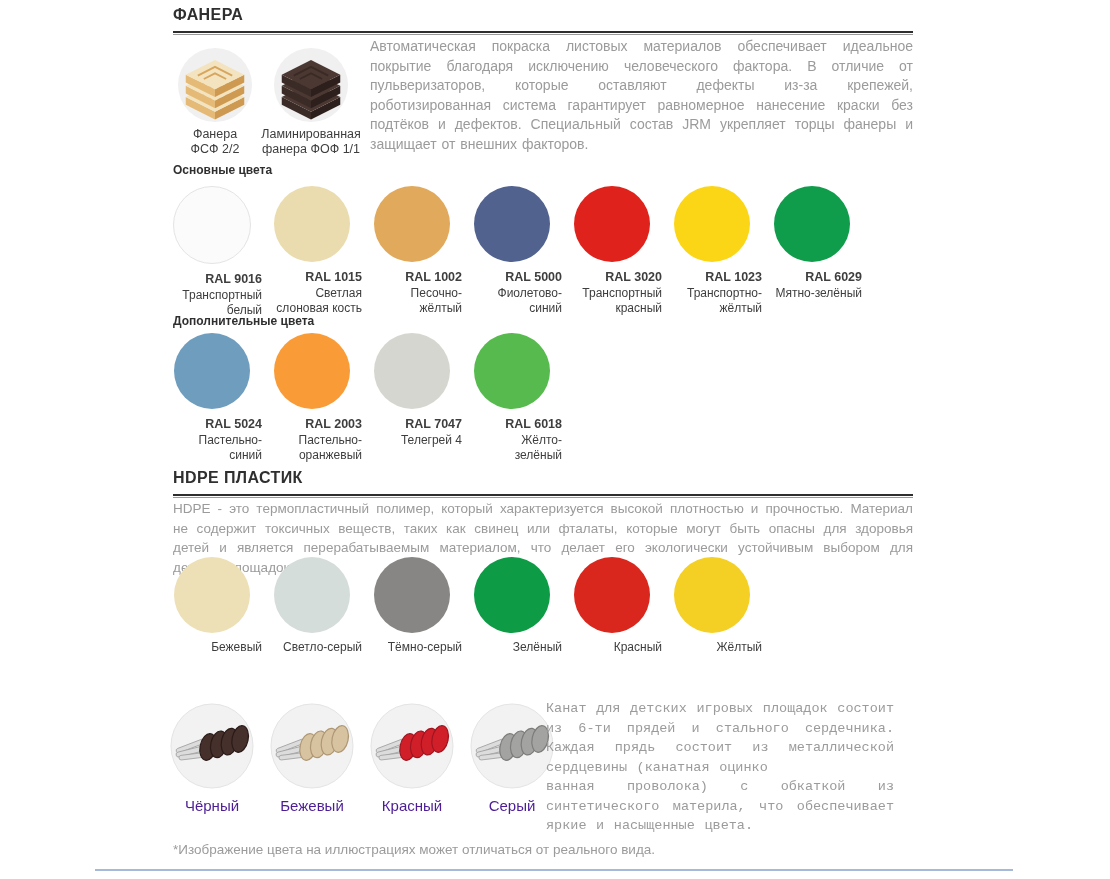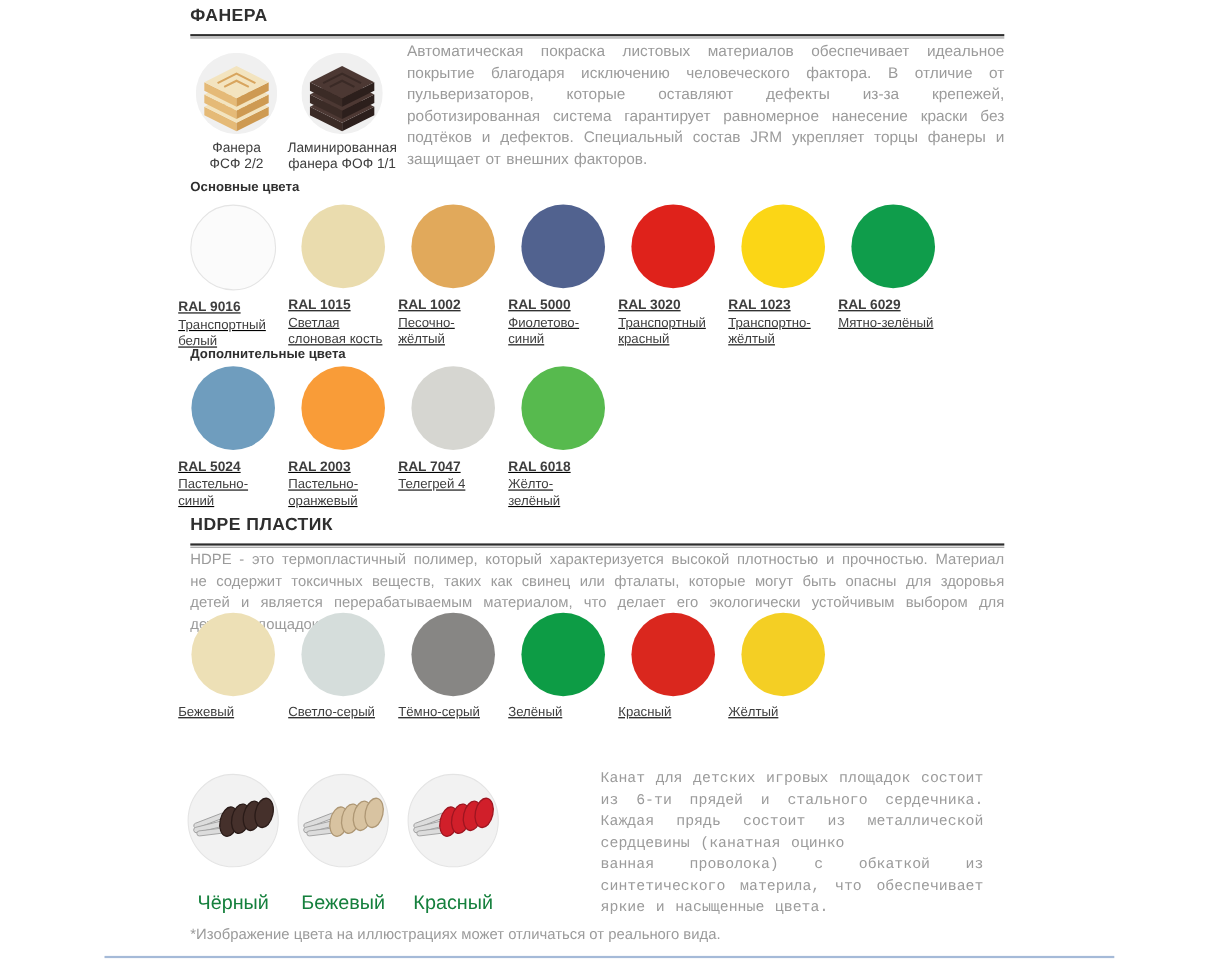--- a/index.html
+++ b/index.html
@@ -15,30 +15,30 @@
   .section-heading::after{
     content:"";position:absolute;left:0;right:0;bottom:-4px;height:1px;background:#9a9a9a;
   }
   .para{
     position:absolute;font-size:13.5px;line-height:19.5px;color:#9b9b9b;
     text-align:justify;word-spacing:2px;
   }
   .pre{white-space:pre-line;}
   .sub-label{position:absolute;left:173px;font-size:12px;font-weight:bold;color:#2f2f2f;}
   .swatch-row{position:absolute;left:162px;display:flex;}
-  .swatch-item{width:100px;text-align:left;flex:0 0 100px;text-decoration:underline;}
+  .swatch-item{width:100px;text-align:right;flex:0 0 100px;}
   .swatch-circle{width:76px;height:76px;border-radius:50%;margin:0 auto;}
   .swatch-code{margin-top:8px;font-size:12.5px;font-weight:bold;color:#3e3e3e;line-height:15px;}
   .swatch-name{font-size:12px;color:#3e3e3e;line-height:15px;white-space:pre-line;margin-top:1px;}
   .figure-label{
     position:absolute;text-align:center;font-size:12.5px;color:#3e3e3e;
     line-height:15px;white-space:pre-line;
   }
   .rope-item{width:100px;text-align:center;flex:0 0 100px;}
-  .rope-name{font-size:18px;color:#15803d;margin-top:15px;}
+  .rope-name{font-size:15px;color:#4c1d95;margin-top:3px;}
   .footnote{position:absolute;left:173px;top:842px;font-size:13.5px;color:#9b9b9b;}
   .accent-line{position:absolute;left:95px;top:869px;width:918px;height:2px;}
   .ply-figure{position:absolute;width:74px;height:74px;}
 </style>
 </head>
 <body>
 
 <div class="sheet">
 
   <div class="section-heading" style="top:6px;">ФАНЕРА</div>
@@ -238,20 +238,37 @@
                 <rect x="7" y="47" width="29" height="4.6" rx="2.3" transform="rotate(7 21 49)"></rect>
               </g>
               <ellipse cx="38" cy="44" rx="8" ry="13.5" transform="rotate(26 38 44)" fill="#d11f2a" stroke="#9e1520" stroke-width="1.2"></ellipse>
               <ellipse cx="49" cy="44" rx="8" ry="13.5" transform="rotate(26 49 44)" fill="#d11f2a" stroke="#9e1520" stroke-width="1.2"></ellipse>
               <ellipse cx="60" cy="44" rx="8" ry="13.5" transform="rotate(26 60 44)" fill="#d11f2a" stroke="#9e1520" stroke-width="1.2"></ellipse>
               <ellipse cx="71" cy="44" rx="8" ry="13.5" transform="rotate(26 71 44)" fill="#d11f2a" stroke="#9e1520" stroke-width="1.2"></ellipse>
             </g>
           </svg></div>
       <div class="rope-name">Красный</div>
     </div>
+    <div class="rope-item">
+      <div><svg width="84" height="88" viewBox="0 0 84 88">
+            <ellipse cx="42" cy="44" rx="41" ry="42" fill="#f2f2f2" stroke="#e4e4e4"></ellipse>
+            <g transform="rotate(-14 42 44)">
+              <g fill="#dcdcdc" stroke="#a0a0a0" stroke-width="0.8">
+                <rect x="6" y="36.5" width="30" height="4.6" rx="2.3" transform="rotate(-7 21 39)"></rect>
+                <rect x="5" y="41.7" width="32" height="5" rx="2.5"></rect>
+                <rect x="7" y="47" width="29" height="4.6" rx="2.3" transform="rotate(7 21 49)"></rect>
+              </g>
+              <ellipse cx="38" cy="44" rx="8" ry="13.5" transform="rotate(26 38 44)" fill="#a3a3a1" stroke="#7c7c7a" stroke-width="1.2"></ellipse>
+              <ellipse cx="49" cy="44" rx="8" ry="13.5" transform="rotate(26 49 44)" fill="#a3a3a1" stroke="#7c7c7a" stroke-width="1.2"></ellipse>
+              <ellipse cx="60" cy="44" rx="8" ry="13.5" transform="rotate(26 60 44)" fill="#a3a3a1" stroke="#7c7c7a" stroke-width="1.2"></ellipse>
+              <ellipse cx="71" cy="44" rx="8" ry="13.5" transform="rotate(26 71 44)" fill="#a3a3a1" stroke="#7c7c7a" stroke-width="1.2"></ellipse>
+            </g>
+          </svg></div>
+      <div class="rope-name">Серый</div>
+    </div>
   </div>
 
   <div class="para pre" style="left:546px;top:699px;width:348px;word-spacing:1.5px;font-family:Liberation Mono, monospace;">Канат для детских игровых площадок состоит из 6-ти прядей и стального сердечника. Каждая прядь состоит из металлической сердцевины (канатная оцинко
 ванная проволока) с обкаткой из синтетического материла, что обеспечивает яркие и насыщенные цвета.</div>
 
   <div class="footnote">*Изображение цвета на иллюстрациях может отличаться от реального вида.</div>
   <div class="accent-line" style="background: rgb(165, 186, 216);"></div>
 
 </div>
 

